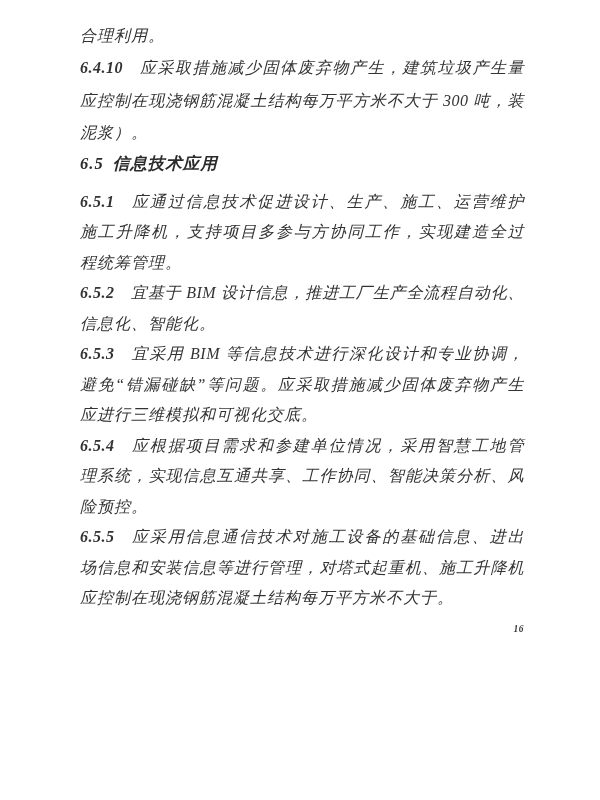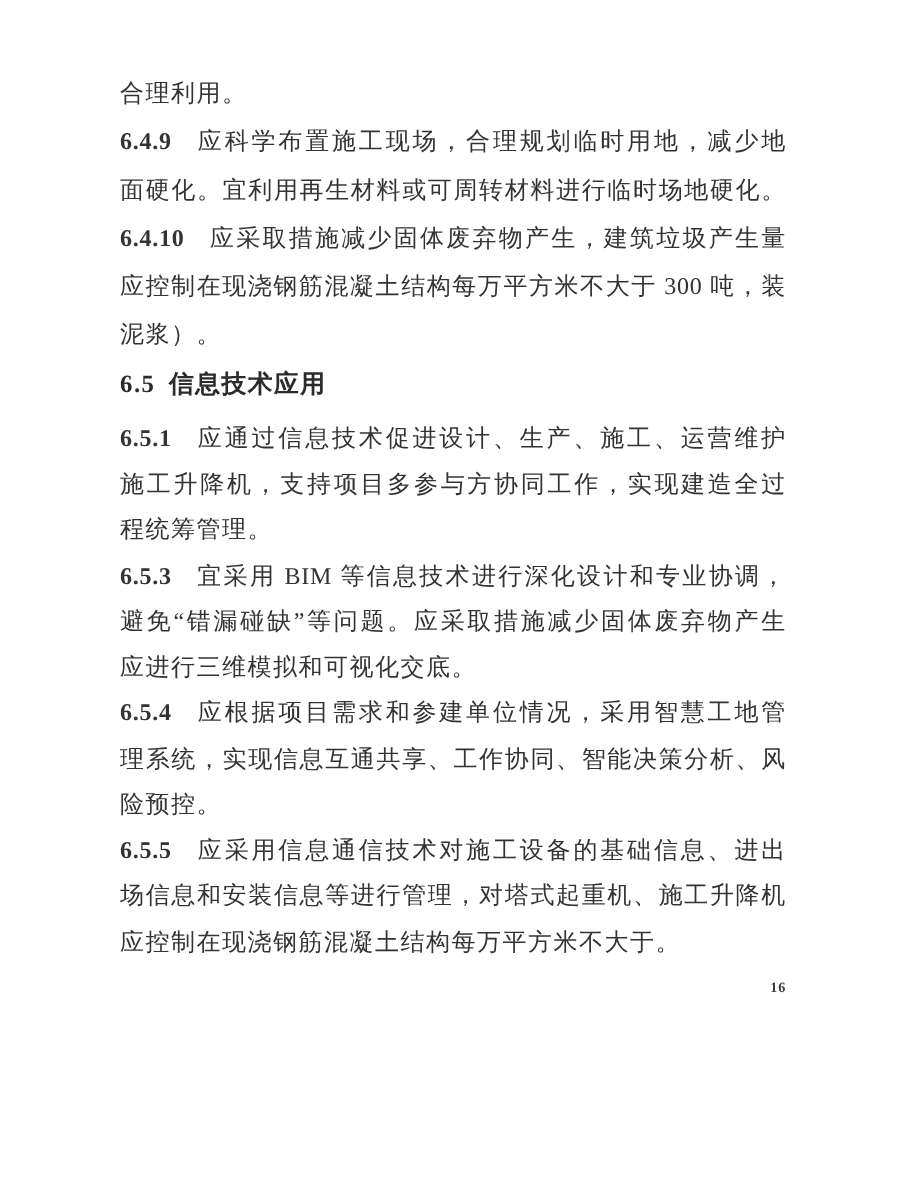--- a/index.html
+++ b/index.html
@@ -7,21 +7,22 @@
     position: relative;
     width: 600px;
     height: 800px;
     background: #ffffff;
     font-family: "Liberation Serif", "DejaVu Serif", serif;
     color: #333333;
     overflow: hidden;
     box-sizing: border-box;
   }
   .content {
-    padding: 47px 76px 0 80px; 
+    padding: 20px 76px 0 80px; 
+    font-style: italic;
   }
   .para { margin: 0; padding: 0; }
   .line {
     display: block;
     font-size: 16px;
     letter-spacing: 0.5px;
     color: #333333;
   }
   .sec-a .line { line-height: 32.3px; }
   .sec-b .line { line-height: 30.5px; }
@@ -63,41 +64,41 @@
 <body>
 
 <div class="page">
   <div class="content">
 
     <div class="sec-a">
       <p class="para">
         <span class="line short">合理利用。</span>
       </p>
 
-      <p class="para">
-        <span class="line fill"><span class="num">6.4.9</span><span>应科学布置施工现场，合理规划临时用地，减少地</span></span>
-        <span class="line fill">面硬化。宜利用再生材料或可周转材料进行临时场地硬化。</span>
-      </p>
 
       <p class="para">
         <span class="line fill"><span class="num">6.4.10</span><span>应采取措施减少固体废弃物产生，建筑垃圾产生量</span></span>
         <span class="line fill">应控制在现浇钢筋混凝土结构每万平方米不大于 300 吨，装</span>
         <span class="line short">泥浆）。</span>
       </p>
     </div>
 
     <h2 class="section-heading"><span class="h-num">6.5</span><span>信息技术应用</span></h2>
 
     <div class="sec-b">
       <p class="para">
         <span class="line fill"><span class="num">6.5.1</span><span>应通过信息技术促进设计、生产、施工、运营维护</span></span>
         <span class="line fill">施工升降机，支持项目多参与方协同工作，实现建造全过</span>
         <span class="line short">程统筹管理。</span>
       </p>
 
+      <p class="para">
+        <span class="line fill"><span class="num">6.5.2</span><span>宜基于 BIM 设计信息，推进工厂生产全流程自动化、</span></span>
+        <span class="line short">信息化、智能化。</span>
+      </p>
 
       <p class="para">
         <span class="line fill"><span class="num">6.5.3</span><span>宜采用 BIM 等信息技术进行深化设计和专业协调，</span></span>
         <span class="line fill">避免“错漏碰缺”等问题。应采取措施减少固体废弃物产生</span>
         <span class="line short">应进行三维模拟和可视化交底。</span>
       </p>
 
       <p class="para">
         <span class="line fill"><span class="num">6.5.4</span><span>应根据项目需求和参建单位情况，采用智慧工地管</span></span>
         <span class="line fill">理系统，实现信息互通共享、工作协同、智能决策分析、风</span>

